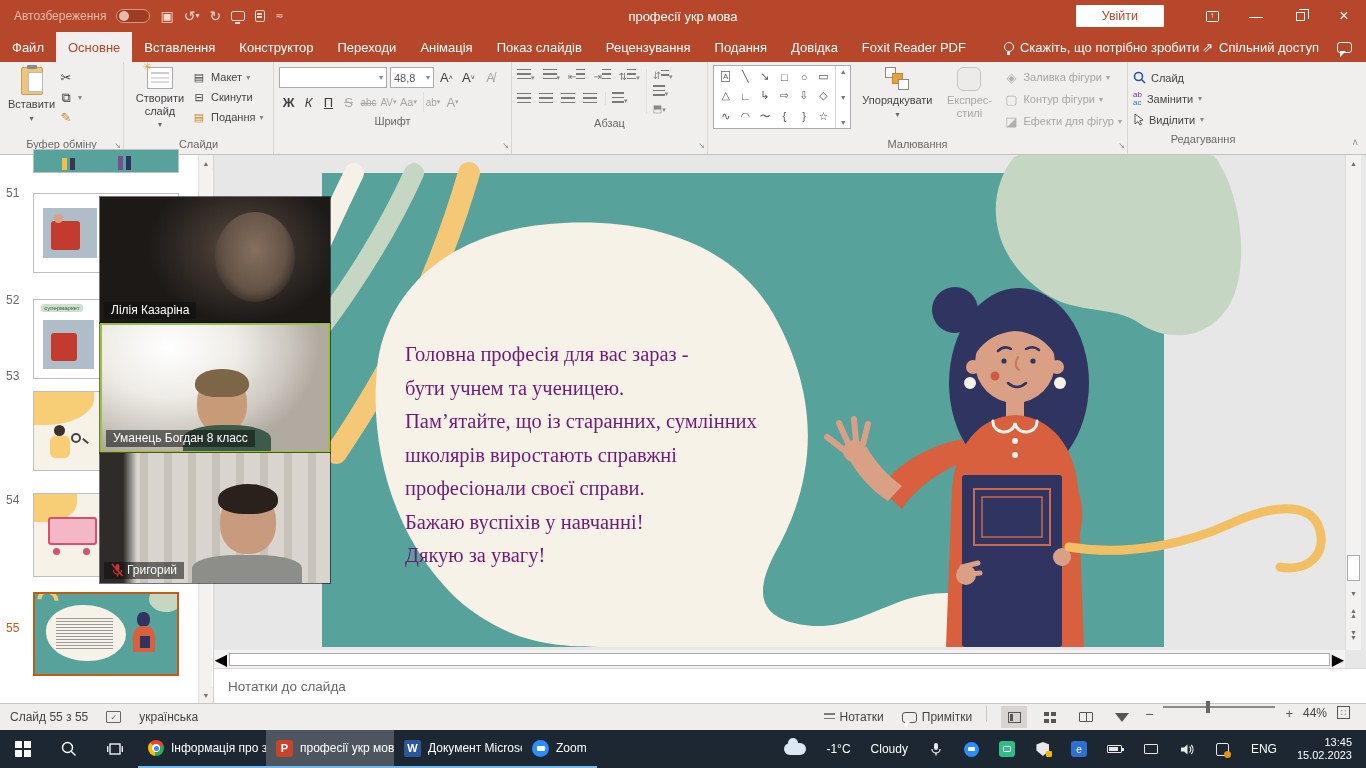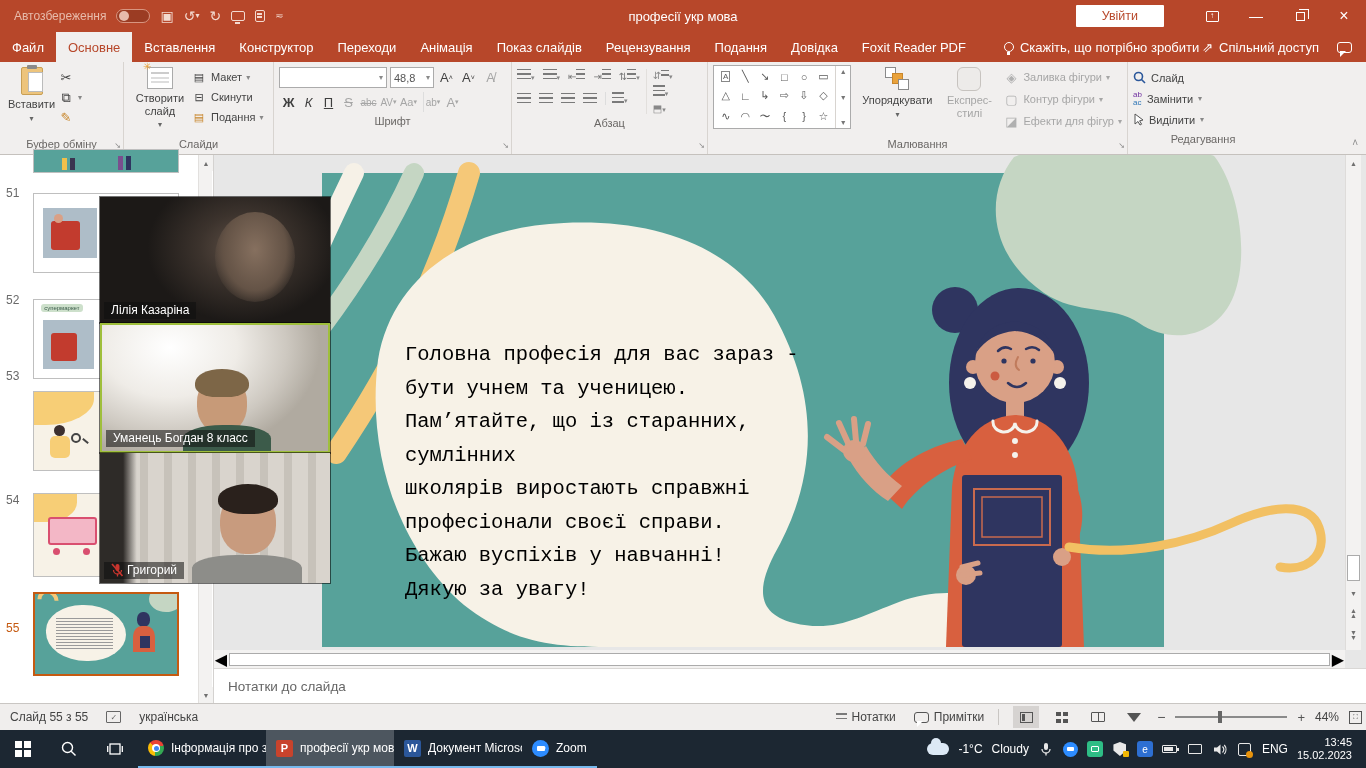--- a/index.html
+++ b/index.html
@@ -74,21 +74,21 @@
   
   .thumbpanel{position:absolute;left:0;top:155px;width:214px;height:548px;background:#fff;border-right:1px solid #D4D2D0}
   .thumbnum{position:absolute;font-size:12px;color:#6a6a6a;width:26px;text-align:left;padding-left:6px}
   .thumb{position:absolute;left:33px;width:146px;background:#fff;border:1px solid #BFBFBF;overflow:hidden}
   .thumb.sel{border:2px solid #C55A11}
   .bars{background:repeating-linear-gradient(to bottom,#9a9a9a 0 1px,transparent 1px 3px)}
   .pscroll{position:absolute;left:198px;top:155px;width:14px;height:548px;background:#F3F2F1;border-left:1px solid #E2E0DE;font-size:7px;color:#707070}
   .scrbtn{width:14px;height:16px;display:flex;align-items:center;justify-content:center;background:#F3F2F1}
 
   .canvas{position:absolute;left:214px;top:155px;width:1131px;height:495px;background:#E7E7E7}
-  .slidetext{position:absolute;left:191px;top:183px;width:430px;font-family:Liberation Mono, monospace;font-size:20.5px;line-height:33.5px;color:#000000}
+  .slidetext{position:absolute;left:191px;top:183px;width:430px;font-family:Liberation Serif, serif;font-size:20.5px;line-height:33.5px;color:#701a75}
   .vscroll{position:absolute;left:1345px;top:155px;width:16px;height:495px;background:#F3F2F1;border-left:1px solid #DEDCDA;font-size:7px;color:#707070}
   .vthumb{position:absolute;left:1px;width:13px;height:26px;background:#fff;border:1px solid #ABABAB}
   .hscroll{position:absolute;left:214px;top:650px;width:1131px;height:18px;background:#F3F2F1;display:flex;align-items:center}
   .htrack{flex:1;height:13px;background:#fff;border:1px solid #ABABAB;margin:0 1px}
   .notes{position:absolute;left:214px;top:668px;width:1152px;height:35px;background:#fff;border-top:1px solid #D9D7D5;display:flex;align-items:center}
   .notes span{color:#666;font-size:13.5px;padding-left:14px}
 
   
   .videos{position:absolute;left:100px;top:197px;width:230px;z-index:30}
   .vid{position:relative;width:230px;overflow:hidden;box-shadow:0 0 0 1px rgba(0,0,0,.55)}
@@ -101,21 +101,21 @@
   .v2 .body{position:absolute;left:36%;bottom:-4px;width:88px;height:30px;border-radius:45% 45% 0 0;background:#3C5B4A}
   .v3{height:130px;background:linear-gradient(90deg,#2e2b28 0 10%,rgba(46,43,40,0) 16%),repeating-linear-gradient(90deg,#d9d4cd 0 16px,#c7c2ba 16px 24px)}
   .v3 .head{position:absolute;left:52%;top:30%;width:56px;height:62px;border-radius:46%;background:#C89B7E}
   .v3 .head:before{content:"";position:absolute;left:-2px;top:-8px;width:60px;height:30px;border-radius:50% 50% 42% 42%;background:#2A211C}
   .v3 .body{position:absolute;left:40%;bottom:-4px;width:110px;height:32px;border-radius:40% 40% 0 0;background:#8D8D89}
 
   
   .statusbar{position:absolute;left:0;top:703px;width:1366px;height:27px;background:#F0EEED;border-top:1px solid #C9C6C3;display:flex;align-items:center;font-size:12px;color:#444}
   .sb-left{display:flex;align-items:center;gap:18px;padding-left:10px}
   .spell-ic{width:15px;height:12px;border:1px solid #666;border-radius:1px;position:relative;font-size:8px;display:flex;align-items:center;justify-content:center;color:#666}
-  .sb-right{margin-left:auto;display:flex;align-items:center;gap:10px;padding-right:4px}
+  .sb-right{margin-left:auto;display:flex;gap:10px;padding-right:16px}
   .viewbtn{width:26px;height:22px;display:flex;align-items:center;justify-content:center;color:#555}
   .viewbtn.sel{background:#D6D3D1}
   .vic-normal{width:13px;height:11px;border:1px solid #555;position:relative}
   .vic-normal:before{content:"";position:absolute;left:1px;top:1px;width:3px;height:7px;background:#555}
   .vic-grid{width:12px;height:11px;background:linear-gradient(#555 0 0) left top/5px 4px no-repeat,linear-gradient(#555 0 0) right top/5px 4px no-repeat,linear-gradient(#555 0 0) left bottom/5px 4px no-repeat,linear-gradient(#555 0 0) right bottom/5px 4px no-repeat}
   .vic-read{width:14px;height:10px;border:1px solid #555;border-radius:1px;background:linear-gradient(90deg,transparent 6px,#555 6px 7px,transparent 7px)}
   .vic-show{width:0;height:0;border-left:7px solid transparent;border-right:7px solid transparent;border-top:9px solid #555}
   .zslider{width:112px;height:2px;background:#8a8a8a;position:relative}
   .zslider i{position:absolute;left:38%;top:-5px;width:4px;height:12px;background:#666}
   .fit-ic{width:13px;height:13px;border:1px solid #555;display:flex;align-items:center;justify-content:center;font-size:7px;color:#555}
@@ -127,21 +127,21 @@
   .startgrid i{background:#fff}
   .appbtn{display:flex;align-items:center;gap:7px;padding:0 10px;font-size:12px;border-bottom:2px solid #76B9ED;max-width:128px;white-space:nowrap;overflow:hidden}
   .appbtn.active{background:rgba(255,255,255,.22)}
   .appico{width:17px;height:17px;border-radius:2px;display:flex;align-items:center;justify-content:center;font-size:11px;font-weight:bold;color:#fff;flex:0 0 auto}
   .chrome{width:16px;height:16px;border-radius:50%;background:conic-gradient(from -50deg,#EA4335 0 120deg,#34A853 120deg 240deg,#FBBC05 240deg 360deg);position:relative;flex:0 0 auto}
   .chrome:before{content:"";position:absolute;left:4px;top:4px;width:8px;height:8px;border-radius:50%;background:#fff}
   .chrome:after{content:"";position:absolute;left:5.5px;top:5.5px;width:5px;height:5px;border-radius:50%;background:#4285F4}
   .zoomico{width:17px;height:17px;border-radius:50%;background:#2D8CFF;display:flex;align-items:center;justify-content:center;flex:0 0 auto}
   .zoomico i{width:8px;height:5px;background:#fff;border-radius:1px;position:relative;display:block}
   .zoomico i:after{content:"";position:absolute;right:-3px;top:0.5px;border:2px solid transparent;border-left:3px solid #fff}
-  .tray{margin-left:auto;display:flex;align-items:center;gap:9px;padding-right:8px;font-size:12px}
+  .tray{margin-left:auto;display:flex;align-items:center;gap:20px;padding-right:8px;font-size:12px}
   .cloud{width:22px;height:12px;background:#DCE9F5;border-radius:8px;position:relative}
   .cloud:before{content:"";position:absolute;left:4px;top:-5px;width:10px;height:10px;border-radius:50%;background:#DCE9F5}
   .trayic{display:inline-flex;align-items:center;justify-content:center;width:16px;height:16px}
   .battery{width:15px;height:8px;border:1px solid #E8E8E8;border-radius:1px;position:relative}
   .battery:before{content:"";position:absolute;right:-3px;top:1.5px;width:2px;height:3px;background:#E8E8E8}
   .battery:after{content:"";position:absolute;left:1px;top:1px;width:9px;height:4px;background:#E8E8E8}
   .monitor-ic{width:14px;height:10px;border:1.5px solid #E8E8E8;border-radius:1px}
   .notif-ic{width:13px;height:13px;border:1.5px solid #E8E8E8;border-radius:2px;position:relative}
   .notif-ic:after{content:"";position:absolute;right:-3px;bottom:-3px;width:7px;height:7px;border-radius:50%;background:#E8930C}
   .shield-ic{width:13px;height:14px;background:#E8E8E8;clip-path:polygon(50% 0,100% 18%,100% 60%,50% 100%,0 60%,0 18%);position:relative}

